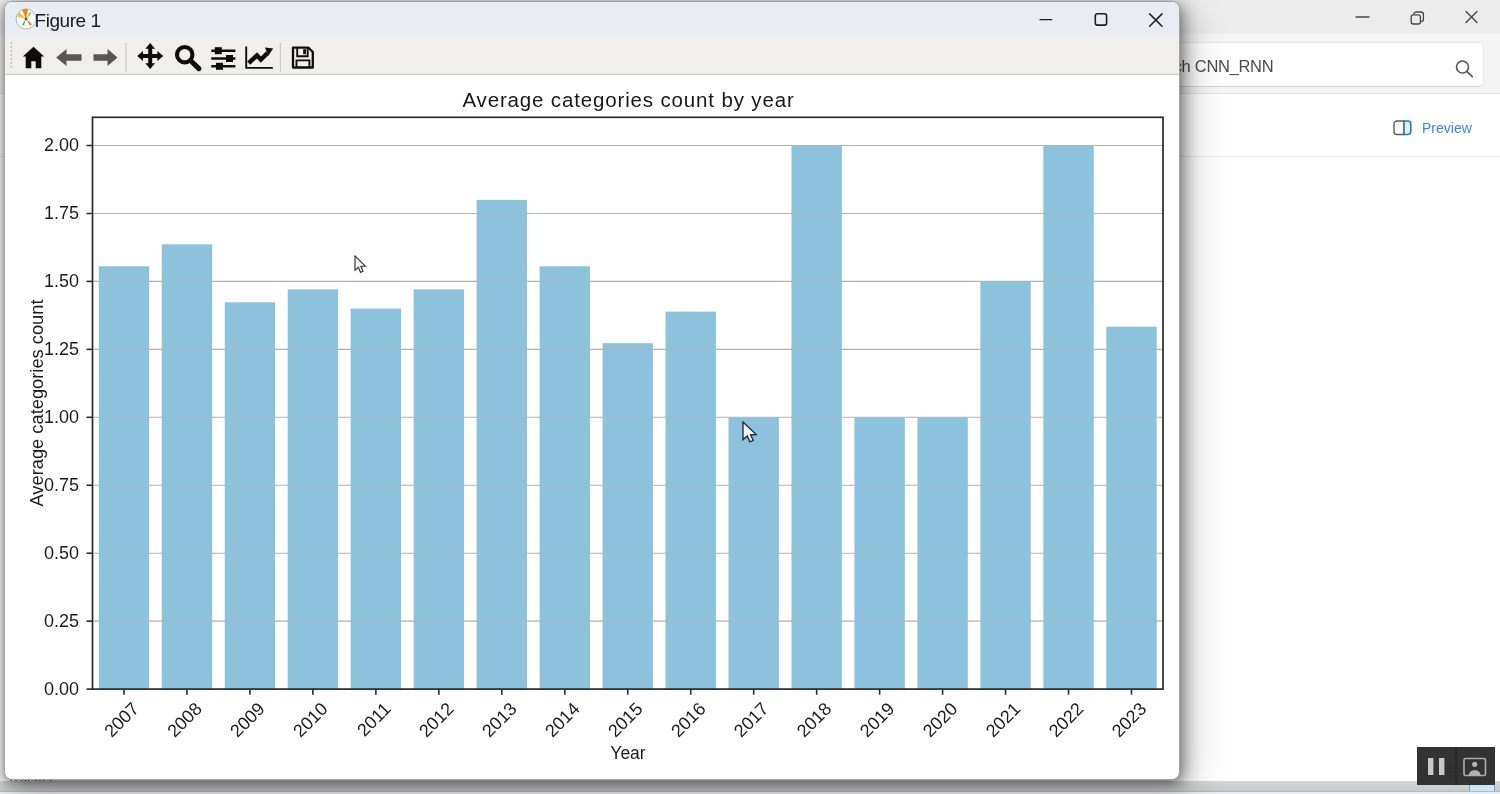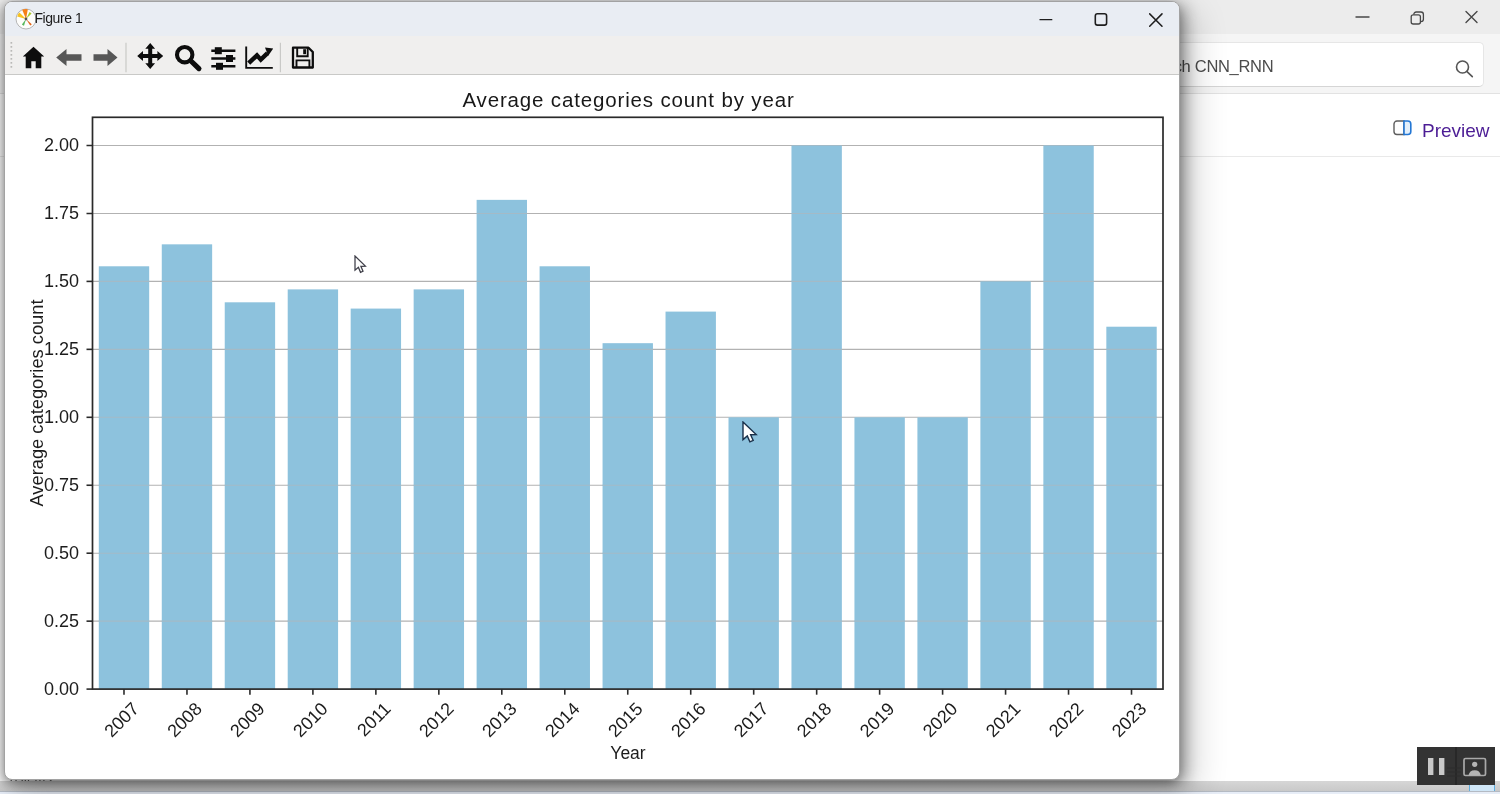--- a/index.html
+++ b/index.html
@@ -23,21 +23,21 @@
 <svg width="24" height="24" style="position:absolute;left:1453px;top:56px">
 <circle cx="9.5" cy="11" r="6" fill="none" stroke="#555" stroke-width="1.6"></circle>
 <line x1="14" y1="15.6" x2="19.3" y2="20.7" stroke="#555" stroke-width="1.6" stroke-linecap="round"></line>
 </svg>
 <div class="abs" style="left:0;top:93px;width:1500px;height:1px;background:#e2e2e2;"></div>
 <div class="abs" style="left:0;top:94px;width:1500px;height:62px;background:#fff;"></div>
 <svg width="20" height="16" style="position:absolute;left:1393px;top:120px">
 <path d="M4 1 L11 1 L11 14.5 L4 14.5 a3 3 0 0 1 -3 -3 L1 4 a3 3 0 0 1 3 -3 Z" fill="#fefefe" stroke="#5d5d5d" stroke-width="1.4"></path>
 <path d="M11 1 L14.8 1 a3 3 0 0 1 3 3 L17.8 11.5 a3 3 0 0 1 -3 3 L11 14.5 Z" fill="#e3effa" stroke="#2477d4" stroke-width="1.6"></path>
 </svg>
-<div class="abs" style="left:1422px;top:119.5px;font-size:19px;color:#4c1d95;">Preview</div>
+<div class="abs" style="left:1422px;top:119.5px;font-size:14px;color:#3b82f6;">Preview</div>
 <div class="abs" style="left:0;top:156px;width:1500px;height:1.4px;background:#e9e9e9;"></div>
 <div class="abs" style="left:10px;top:771px;font-size:13px;color:#5a5a5a;">8 items</div>
 
 <div class="abs" style="left:0;top:781px;width:1500px;height:9.5px;background:linear-gradient(#d6d6d6,#c9c9c9);"></div>
 <div class="abs" style="left:0;top:790.5px;width:1500px;height:1.2px;background:#b4bac3;"></div>
 <div class="abs" style="left:0;top:791.5px;width:1500px;height:2.5px;background:#e7edf7;"></div>
 <div class="abs" style="left:1468.5px;top:784px;width:26px;height:7px;background:#cfe6f7;border:1.4px solid #61aede;border-bottom:none;"></div>
 
 <div class="abs" style="left:3.5px;top:1.0px;width:1176.0px;height:779.0px;background:#fff;
      border:1px solid #a2a2a2;border-radius:8px;overflow:hidden;
@@ -47,21 +47,21 @@
 <circle cx="11" cy="11" r="10" fill="#fdfdfb" stroke="#b5b5b5" stroke-width="1"></circle>
 <g>
 <path d="M11 11 L7.2 1.8 A10 10 0 0 1 12.8 1.2 Z" fill="#f57f17"></path>
 <path d="M11 11 L2.2 8.4 A9 9 0 0 1 4.4 4.6 Z" fill="#f7c21f"></path>
 <path d="M11 11 L14.6 3.9 A8 8 0 0 1 16.6 5.4 Z" fill="#aac82d"></path>
 <path d="M11 11 L9.0 17.8 A7 7 0 0 1 6.9 16.5 Z" fill="#57b75c"></path>
 <path d="M11 11 L16.8 16.2 A8.5 8.5 0 0 1 15.2 17.4 Z" fill="#e1661c"></path>
 </g>
 <circle cx="11" cy="11" r="1.4" fill="#555"></circle>
 </svg>
-  <div class="abs" style="left:30px;top:8px;font-size:14px;letter-spacing:-0.45px;color:#1b1b1b;">Figure 1</div>
+  <div class="abs" style="left:30px;top:8px;font-size:19px;letter-spacing:-0.45px;color:#1b1b1b;">Figure 1</div>
   <svg width="146" height="33" style="position:absolute;left:1030px;top:0">
 <line x1="4.5" y1="17.6" x2="17.3" y2="17.6" stroke="#1f1f1f" stroke-width="1.4"></line>
 <rect x="60.3" y="11.8" width="11.3" height="11.3" rx="2.2" fill="none" stroke="#1f1f1f" stroke-width="1.6"></rect>
 <path d="M114.7 11.9 L127 24.2 M127 11.9 L114.7 24.2" stroke="#1f1f1f" stroke-width="1.5" stroke-linecap="round"></path>
 </svg>
   <div class="abs" style="left:0;top:33.5px;width:100%;height:39px;background:#f0efee;border-bottom:1px solid #c9c9c7;">
     <svg width="340" height="39" style="position:absolute;left:0;top:0">
 <g fill="#b9b9b7">
   <rect x="5.5" y="6" width="1.7" height="1.7"></rect>
           <rect x="5.5" y="10" width="1.7" height="1.7"></rect>

